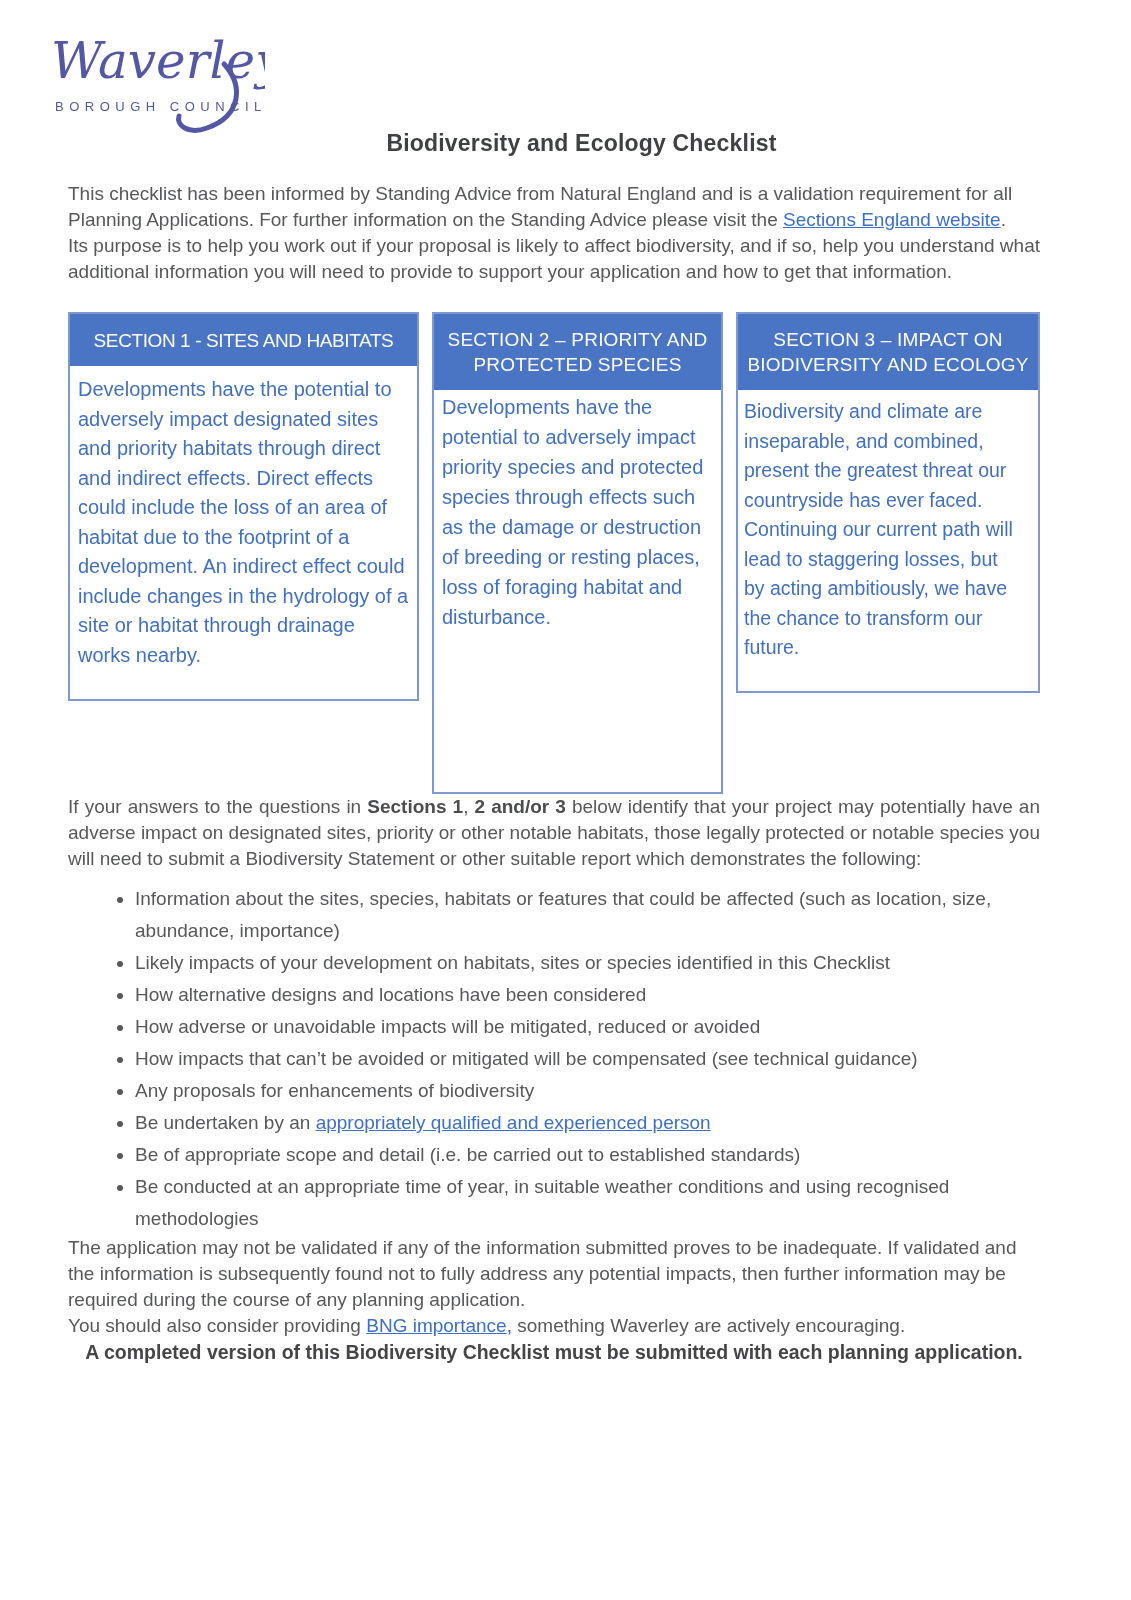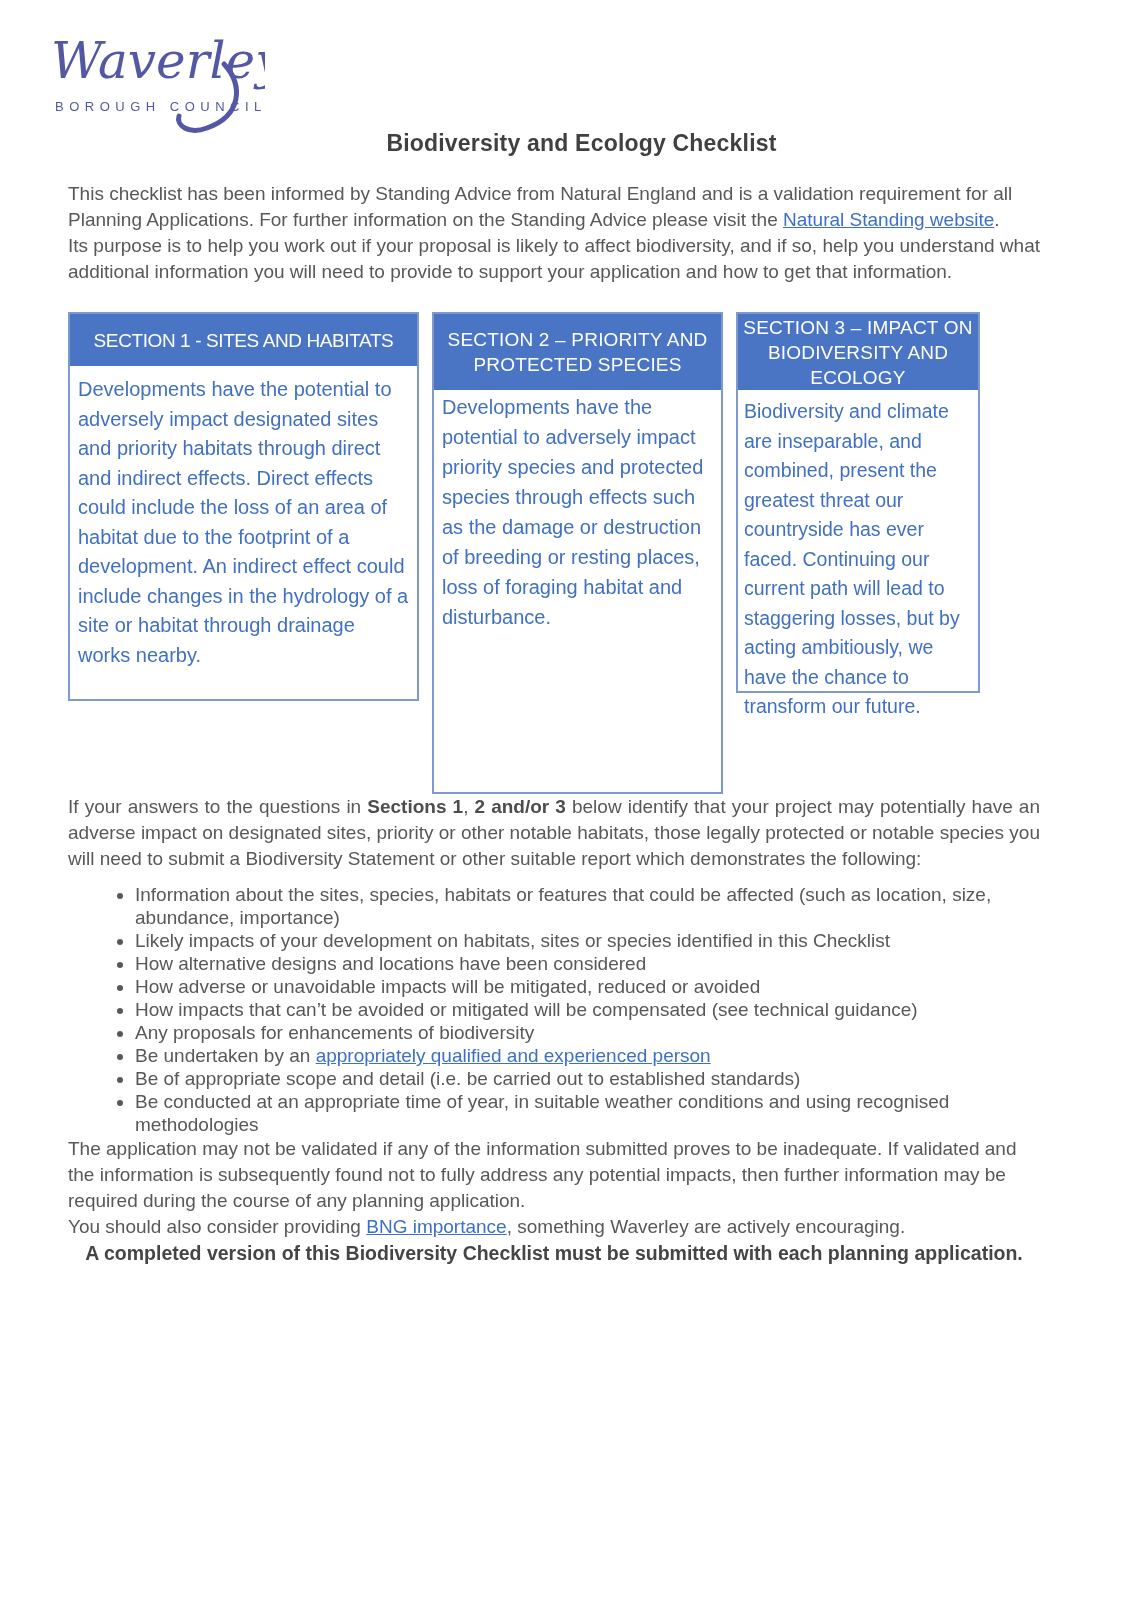--- a/index.html
+++ b/index.html
@@ -29,21 +29,21 @@
     line-height: 26px;
   }
   .content p { margin: 0; }
   a.doclink { color: #3c70c6; text-decoration: underline; cursor: pointer; }
 
   
   .boxes { display: flex; gap: 13px; margin-top: 27px; align-items: flex-start; }
   .box { box-sizing: border-box; border: 2px solid #7e99d0; background: #ffffff; }
   .box1 { width: 351px; height: 389px; }
   .box2 { width: 291px; height: 482px; }
-  .box3 { width: 244px; height: 381px; }
+  .box3 { width: 304px; height: 381px; }
   .box-header {
     background: #4a75c4;
     color: #ffffff;
     display: flex;
     align-items: center;
     justify-content: center;
     text-align: center;
     font-size: 19px;
     line-height: 25px;
     box-sizing: border-box;
@@ -59,21 +59,21 @@
     line-height: 29.5px;
     padding: 9px 8px 0 8px;
   }
   .box2 .box-body { line-height: 30px; padding-top: 2px; }
   .box3 .box-body { font-size: 19.5px; padding-top: 7px; padding-left: 6px; padding-right: 16px; }
 
   .answers { margin-top: 24px; text-align: justify; }
   .answers b { color: #4c4d4f; }
 
   ul.bullets { margin: 11px 0 0 0; padding-left: 67px; }
-  ul.bullets li { line-height: 23px; padding-left: 0; }
+  ul.bullets li { line-height: 32px; padding-left: 0; }
   ul.bullets.tight { margin-top: 0; }
 
   .validation { margin-top: 41px; }
   .bng { margin-top: 29px; }
   .closing {
     margin-top: 27px;
     text-align: center;
     font-weight: bold;
     font-size: 19.5px;
     color: #454547;
@@ -89,21 +89,21 @@
       <text x="26" y="64" font-family="DejaVu Serif, serif" font-style="italic" font-size="50" fill="#5457a3">Waverley</text>
       <path d="M199,50 C219,72 216,102 182,114 C163,121 151,111 154,102" fill="none" stroke="#5457a3" stroke-width="5" stroke-linecap="round"></path>
       <text x="30" y="97" font-family="Liberation Sans, sans-serif" font-size="13" letter-spacing="5.5" fill="#5457a3">BOROUGH COUNCIL</text>
     </svg>
   </div>
 
   <h1 class="title">Biodiversity and Ecology Checklist</h1>
 
   <div class="content">
 
-    <p class="intro"><span>This checklist has been informed by Standing Advice from Natural England and is a validation requirement for all Planning Applications. For further information on the Standing Advice please visit the </span><a class="doclink" href="#">Natural Standing website</a><span>.</span></p>
+    <p class="intro"><span>This checklist has been informed by Standing Advice from Natural England and is a validation requirement for all Planning Applications. For further information on the Standing Advice please visit the </span><a class="doclink" href="#">Sections England website</a><span>.</span></p>
     <p class="intro">Its purpose is to help you work out if your proposal is likely to affect biodiversity, and if so, help you understand what additional information you will need to provide to support your application and how to get that information.</p>
 
     <div class="boxes">
       <div class="box box1">
         <div class="box-header">SECTION 1 - SITES AND HABITATS</div>
         <div class="box-body">Developments have the potential to adversely impact designated sites and priority habitats through direct and indirect effects. Direct effects could include the loss of an area of habitat due to the footprint of a development. An indirect effect could include changes in the hydrology of a site or habitat through drainage works nearby.</div>
       </div>
       <div class="box box2">
         <div class="box-header">SECTION 2 – PRIORITY AND PROTECTED SPECIES</div>
         <div class="box-body">Developments have the potential to adversely impact priority species and protected species through effects such as the damage or destruction of breeding or resting places, loss of foraging habitat and disturbance.</div>

